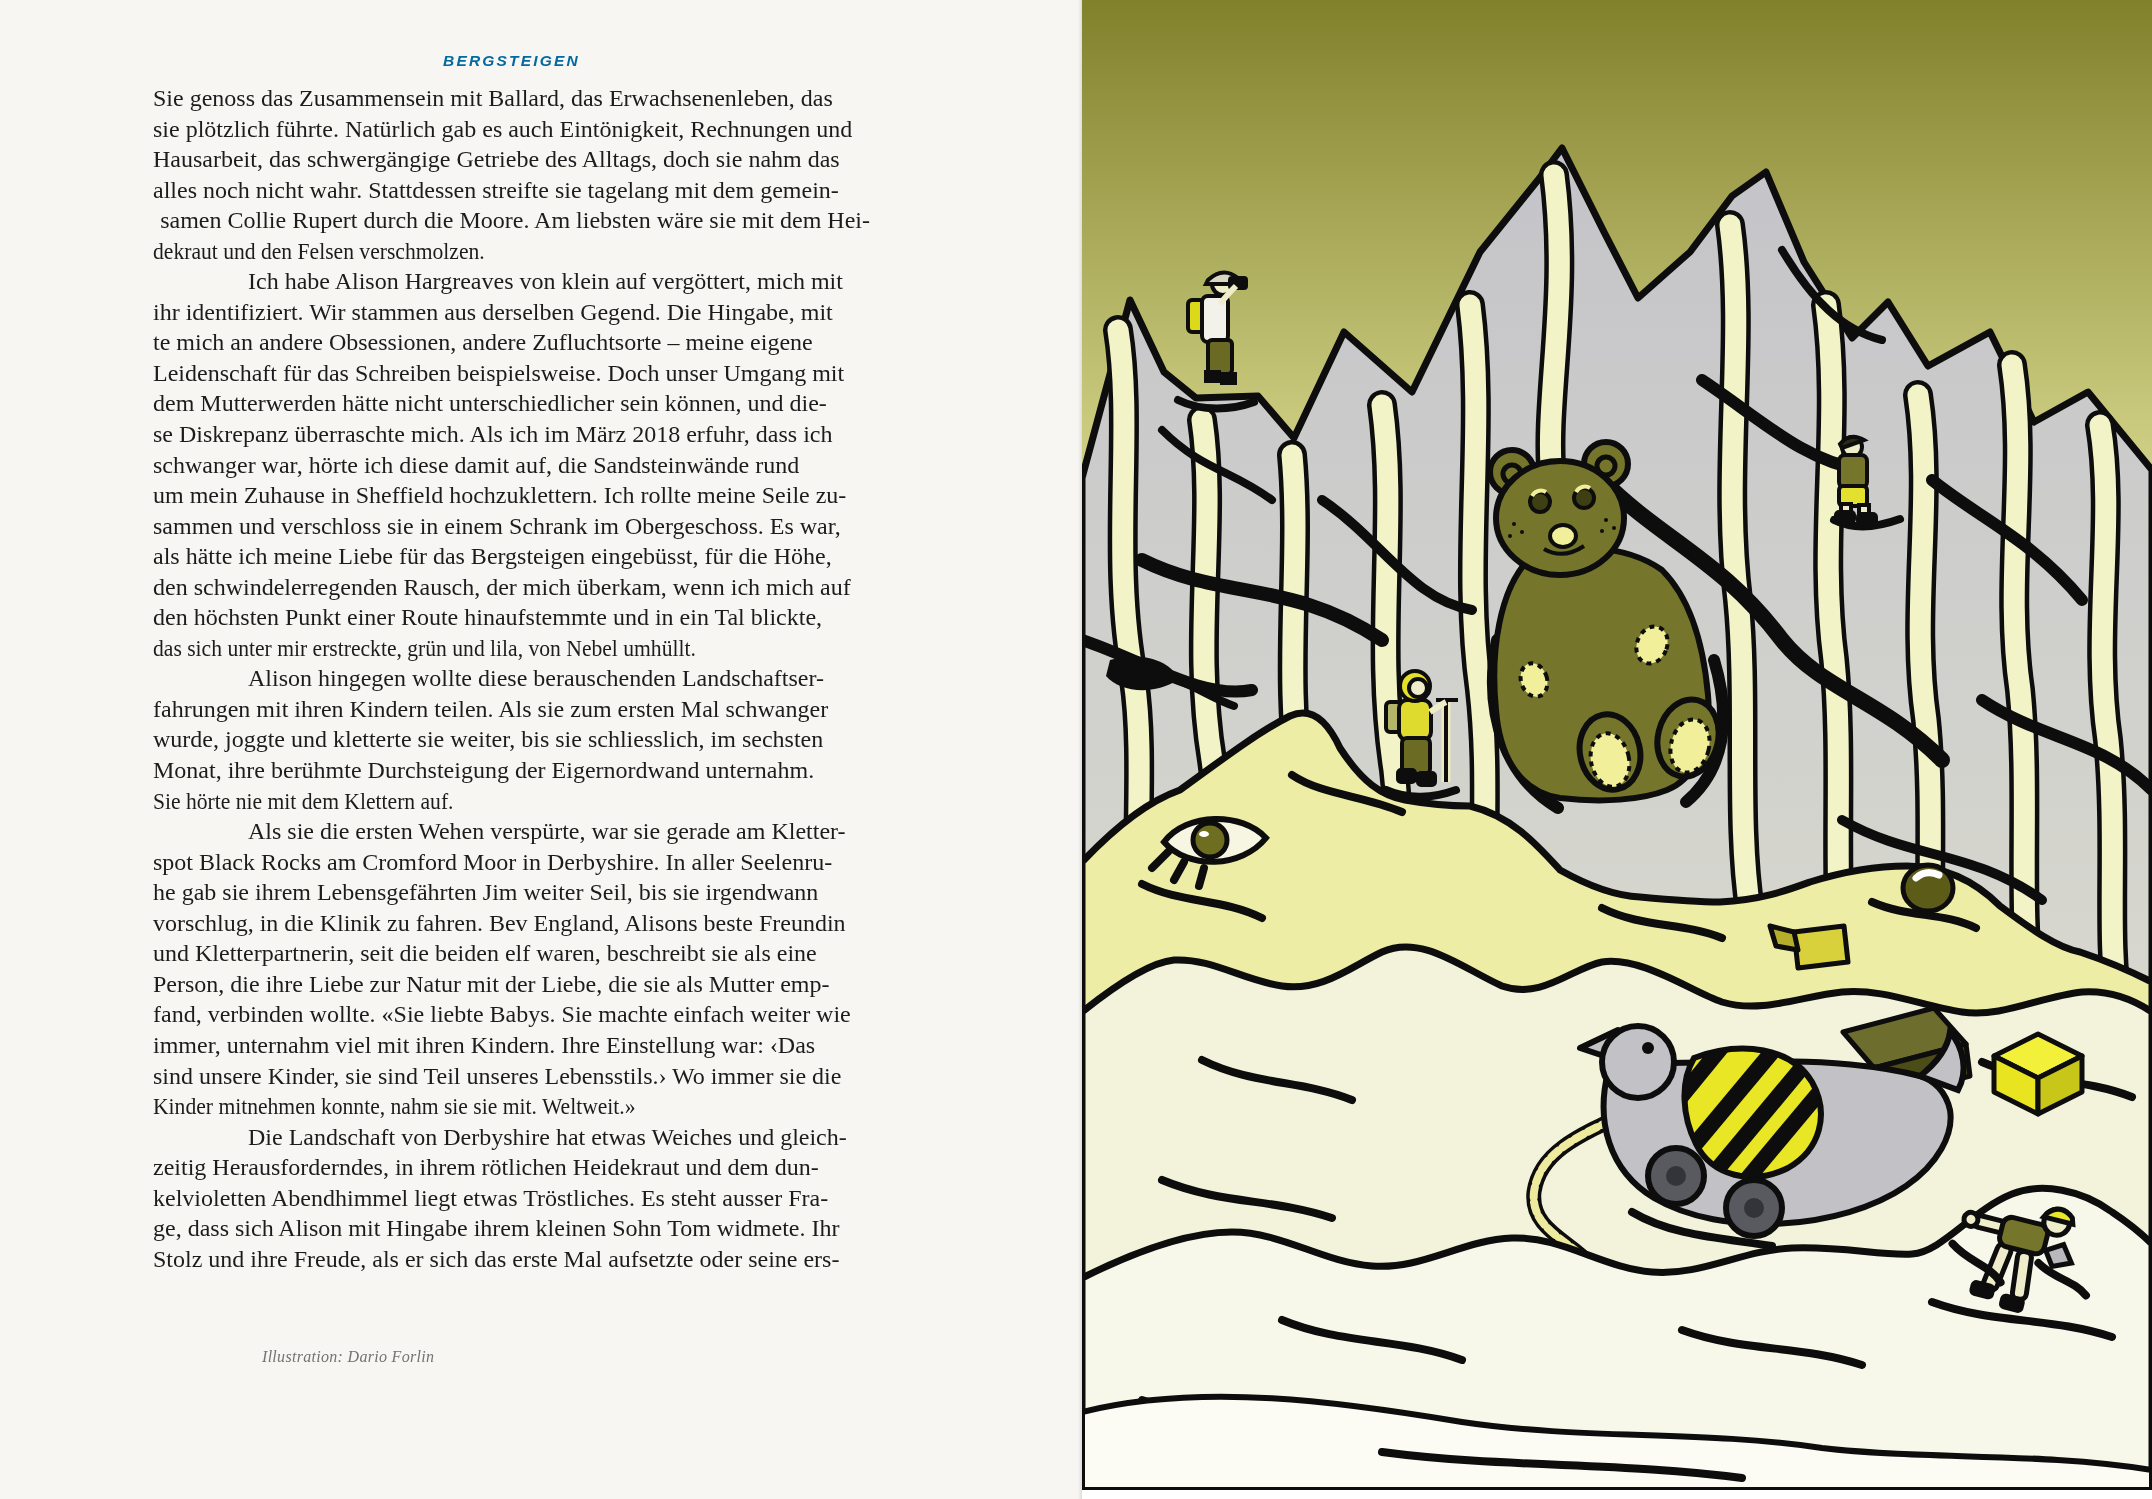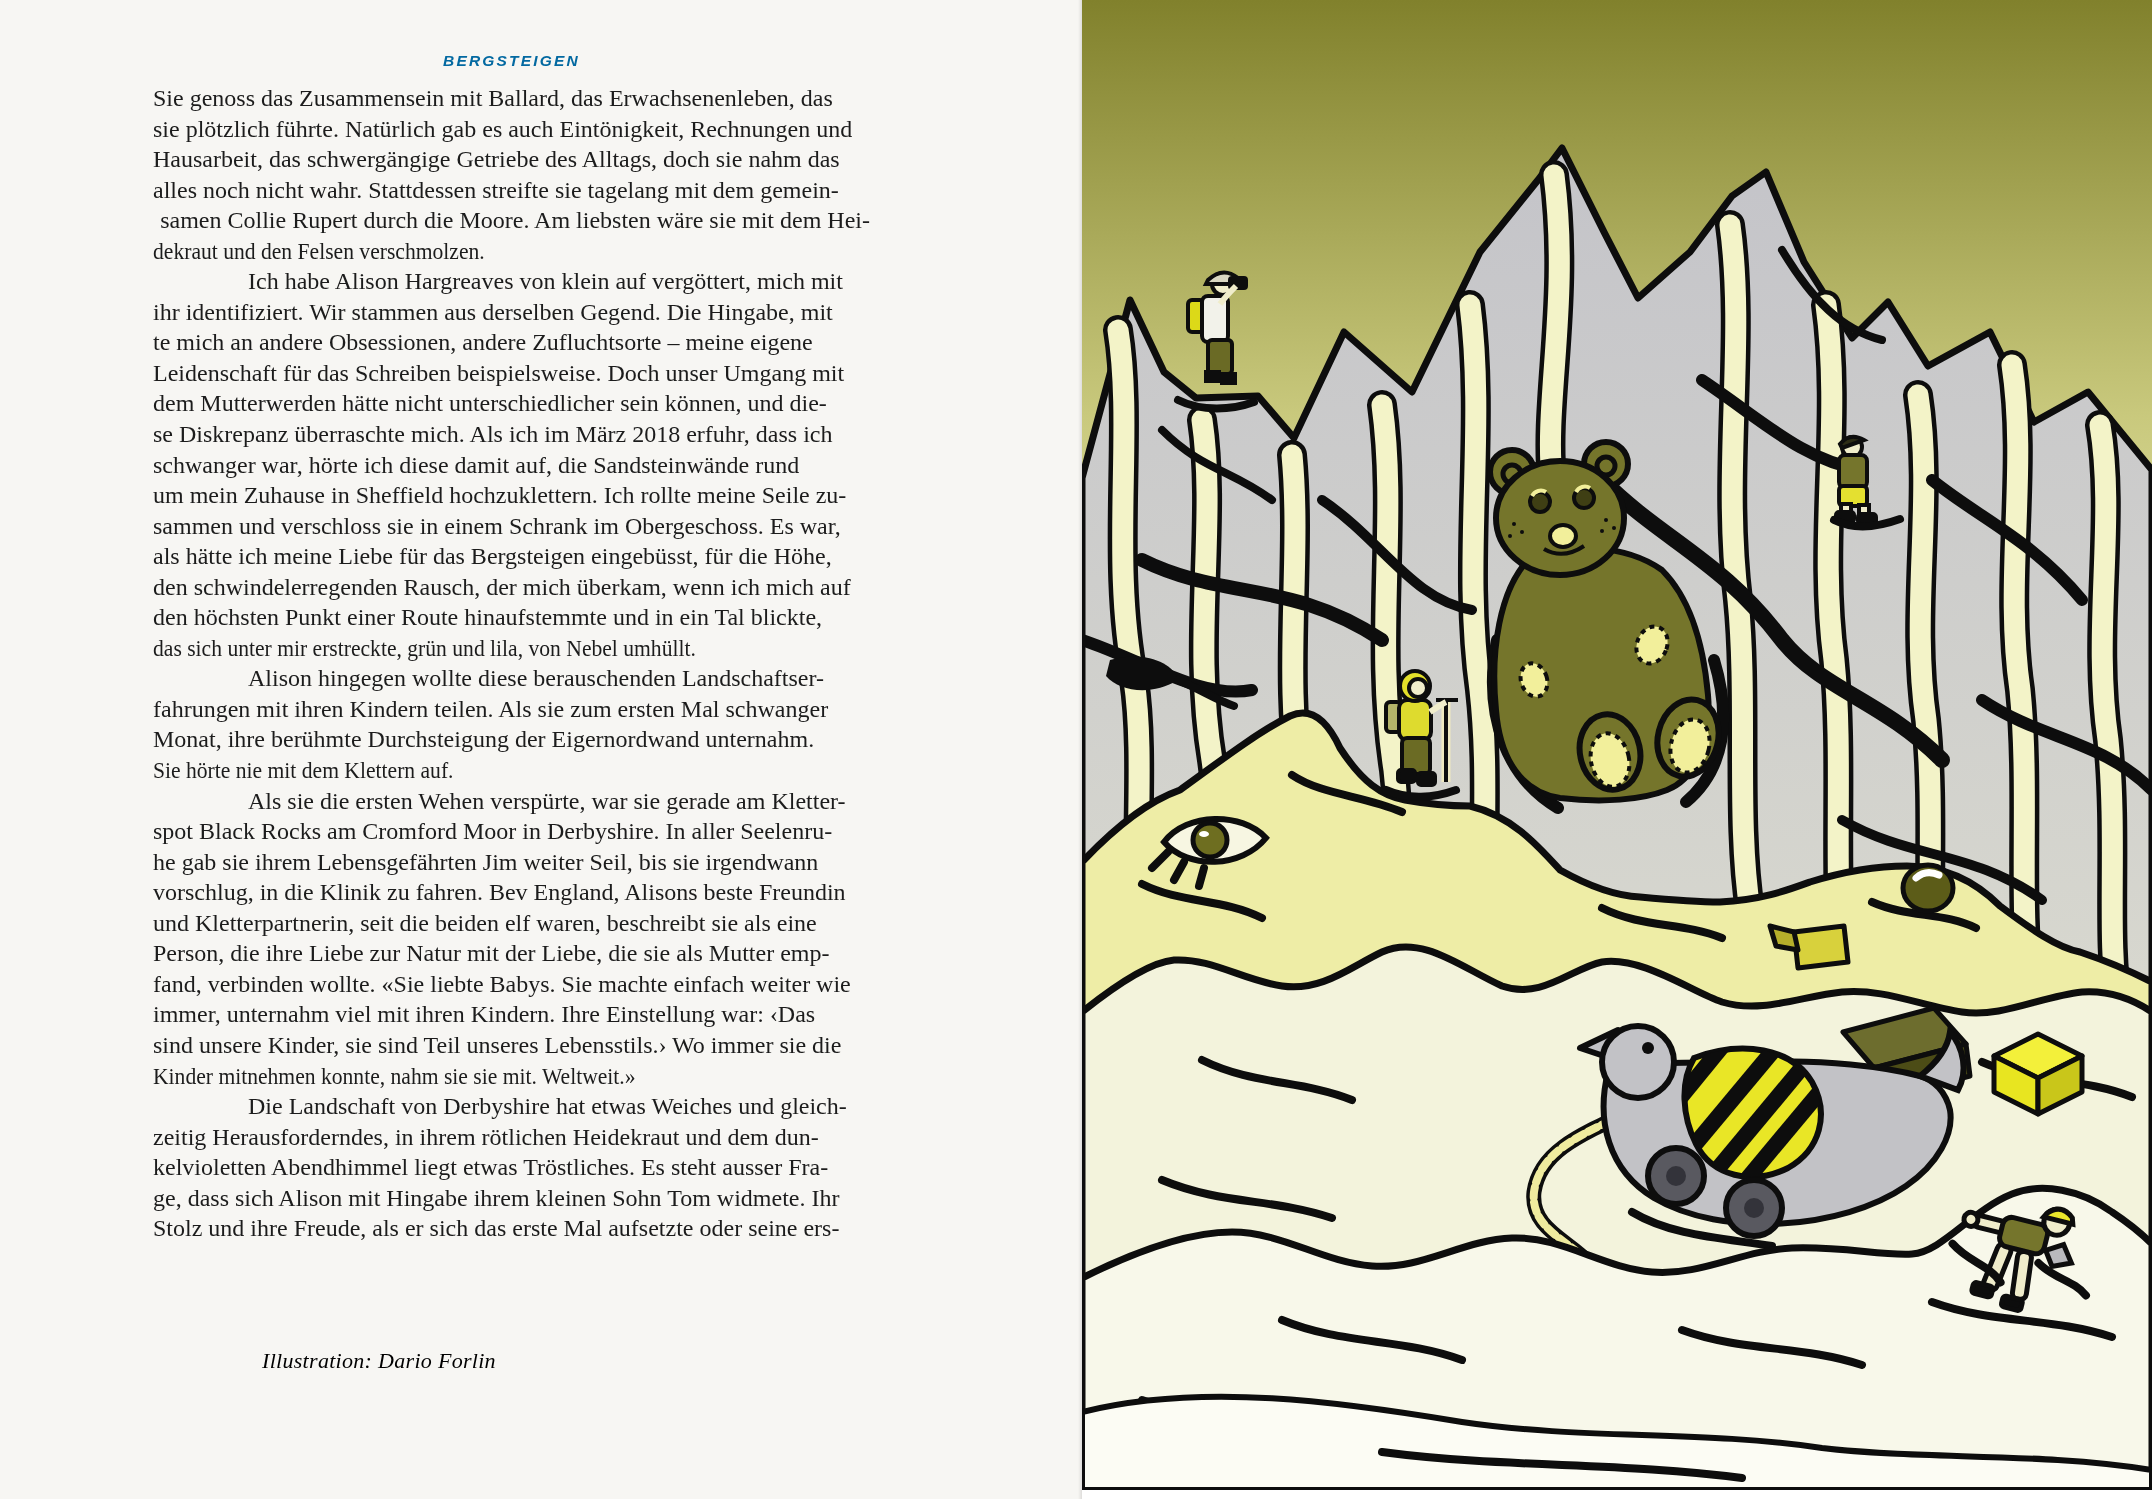--- a/index.html
+++ b/index.html
@@ -18,21 +18,21 @@
   body{background:#ffffff;font-family:"Liberation Serif",serif;color:var(--ink);position:relative;overflow:hidden;}
   .left-page{position:absolute;left:0;top:0;width:1082px;height:1499px;background:var(--paper);}
   .gutter{position:absolute;left:1078px;top:0;width:4px;height:1499px;
           background:linear-gradient(90deg,rgba(0,0,0,0) 0%,rgba(0,0,0,.10) 100%);}
   .kicker{position:absolute;left:153px;top:52px;width:717px;text-align:center;
           font-family:"Liberation Sans",sans-serif;font-weight:bold;font-style:italic;
           font-size:15.5px;letter-spacing:2.2px;color:#0369a1;}
   .text-column{position:absolute;left:153px;top:83px;width:717px;}
   .tl{display:block;height:30.55px;font-size:24px;line-height:30.55px;
       white-space:nowrap;transform-origin:0 50%;}
-  .credit{position:absolute;left:262px;top:1348px;font-style:italic;font-size:22px;color:#000000;
+  .credit{position:absolute;left:262px;top:1348px;font-style:italic;font-size:16px;color:#737373;
           letter-spacing:0.3px;}
   .right-page{position:absolute;left:1082px;top:0;width:1070px;height:1490px;}
   .right-page svg{display:block;width:1070px;height:1490px;}
   .band-o{fill:none;stroke:var(--outline);stroke-width:30;stroke-linecap:round;}
   .band-i{fill:none;stroke:var(--stripe);stroke-width:21;stroke-linecap:round;}
   .crack{fill:none;stroke:var(--outline);stroke-linecap:round;}
   .sq{fill:none;stroke:var(--outline);stroke-width:8;stroke-linecap:round;}
 </style>
 </head>
 <body>
@@ -54,20 +54,21 @@
       <div class="tl" style="transform: scaleX(1);">se Diskrepanz überraschte mich. Als ich im März 2018 erfuhr, dass ich</div>
       <div class="tl" style="transform: scaleX(1);">schwanger war, hörte ich diese damit auf, die Sandsteinwände rund</div>
       <div class="tl" style="transform: scaleX(1);">um mein Zuhause in Sheffield hochzuklettern. Ich rollte meine Seile zu-</div>
       <div class="tl" style="transform: scaleX(1);">sammen und verschloss sie in einem Schrank im Obergeschoss. Es war,</div>
       <div class="tl" style="transform: scaleX(1);">als hätte ich meine Liebe für das Bergsteigen eingebüsst, für die Höhe,</div>
       <div class="tl" style="transform: scaleX(1);">den schwindelerregenden Rausch, der mich überkam, wenn ich mich auf</div>
       <div class="tl" style="transform: scaleX(1);">den höchsten Punkt einer Route hinaufstemmte und in ein Tal blickte,</div>
       <div class="tl" style="transform: scaleX(0.9);">das sich unter mir erstreckte, grün und lila, von Nebel umhüllt.</div>
       <div class="tl" style="text-indent: 95px; transform: scaleX(1);">Alison hingegen wollte diese berauschenden Landschaftser-</div>
       <div class="tl" style="transform: scaleX(1);">fahrungen mit ihren Kindern teilen. Als sie zum ersten Mal schwanger</div>
+      <div class="tl" style="transform: scaleX(1);">wurde, joggte und kletterte sie weiter, bis sie schliesslich, im sechsten</div>
       <div class="tl" style="transform: scaleX(1);">Monat, ihre berühmte Durchsteigung der Eigernordwand unternahm.</div>
       <div class="tl" style="transform: scaleX(0.9);">Sie hörte nie mit dem Klettern auf.</div>
       <div class="tl" style="text-indent: 95px; transform: scaleX(1);">Als sie die ersten Wehen verspürte, war sie gerade am Kletter-</div>
       <div class="tl" style="transform: scaleX(1);">spot Black Rocks am Cromford Moor in Derbyshire. In aller Seelenru-</div>
       <div class="tl" style="transform: scaleX(1);">he gab sie ihrem Lebensgefährten Jim weiter Seil, bis sie irgendwann</div>
       <div class="tl" style="transform: scaleX(1);">vorschlug, in die Klinik zu fahren. Bev England, Alisons beste Freundin</div>
       <div class="tl" style="transform: scaleX(1);">und Kletterpartnerin, seit die beiden elf waren, beschreibt sie als eine</div>
       <div class="tl" style="transform: scaleX(1);">Person, die ihre Liebe zur Natur mit der Liebe, die sie als Mutter emp-</div>
       <div class="tl" style="transform: scaleX(1);">fand, verbinden wollte. «Sie liebte Babys. Sie machte einfach weiter wie</div>
       <div class="tl" style="transform: scaleX(1);">immer, unternahm viel mit ihren Kindern. Ihre Einstellung war: ‹Das</div>

